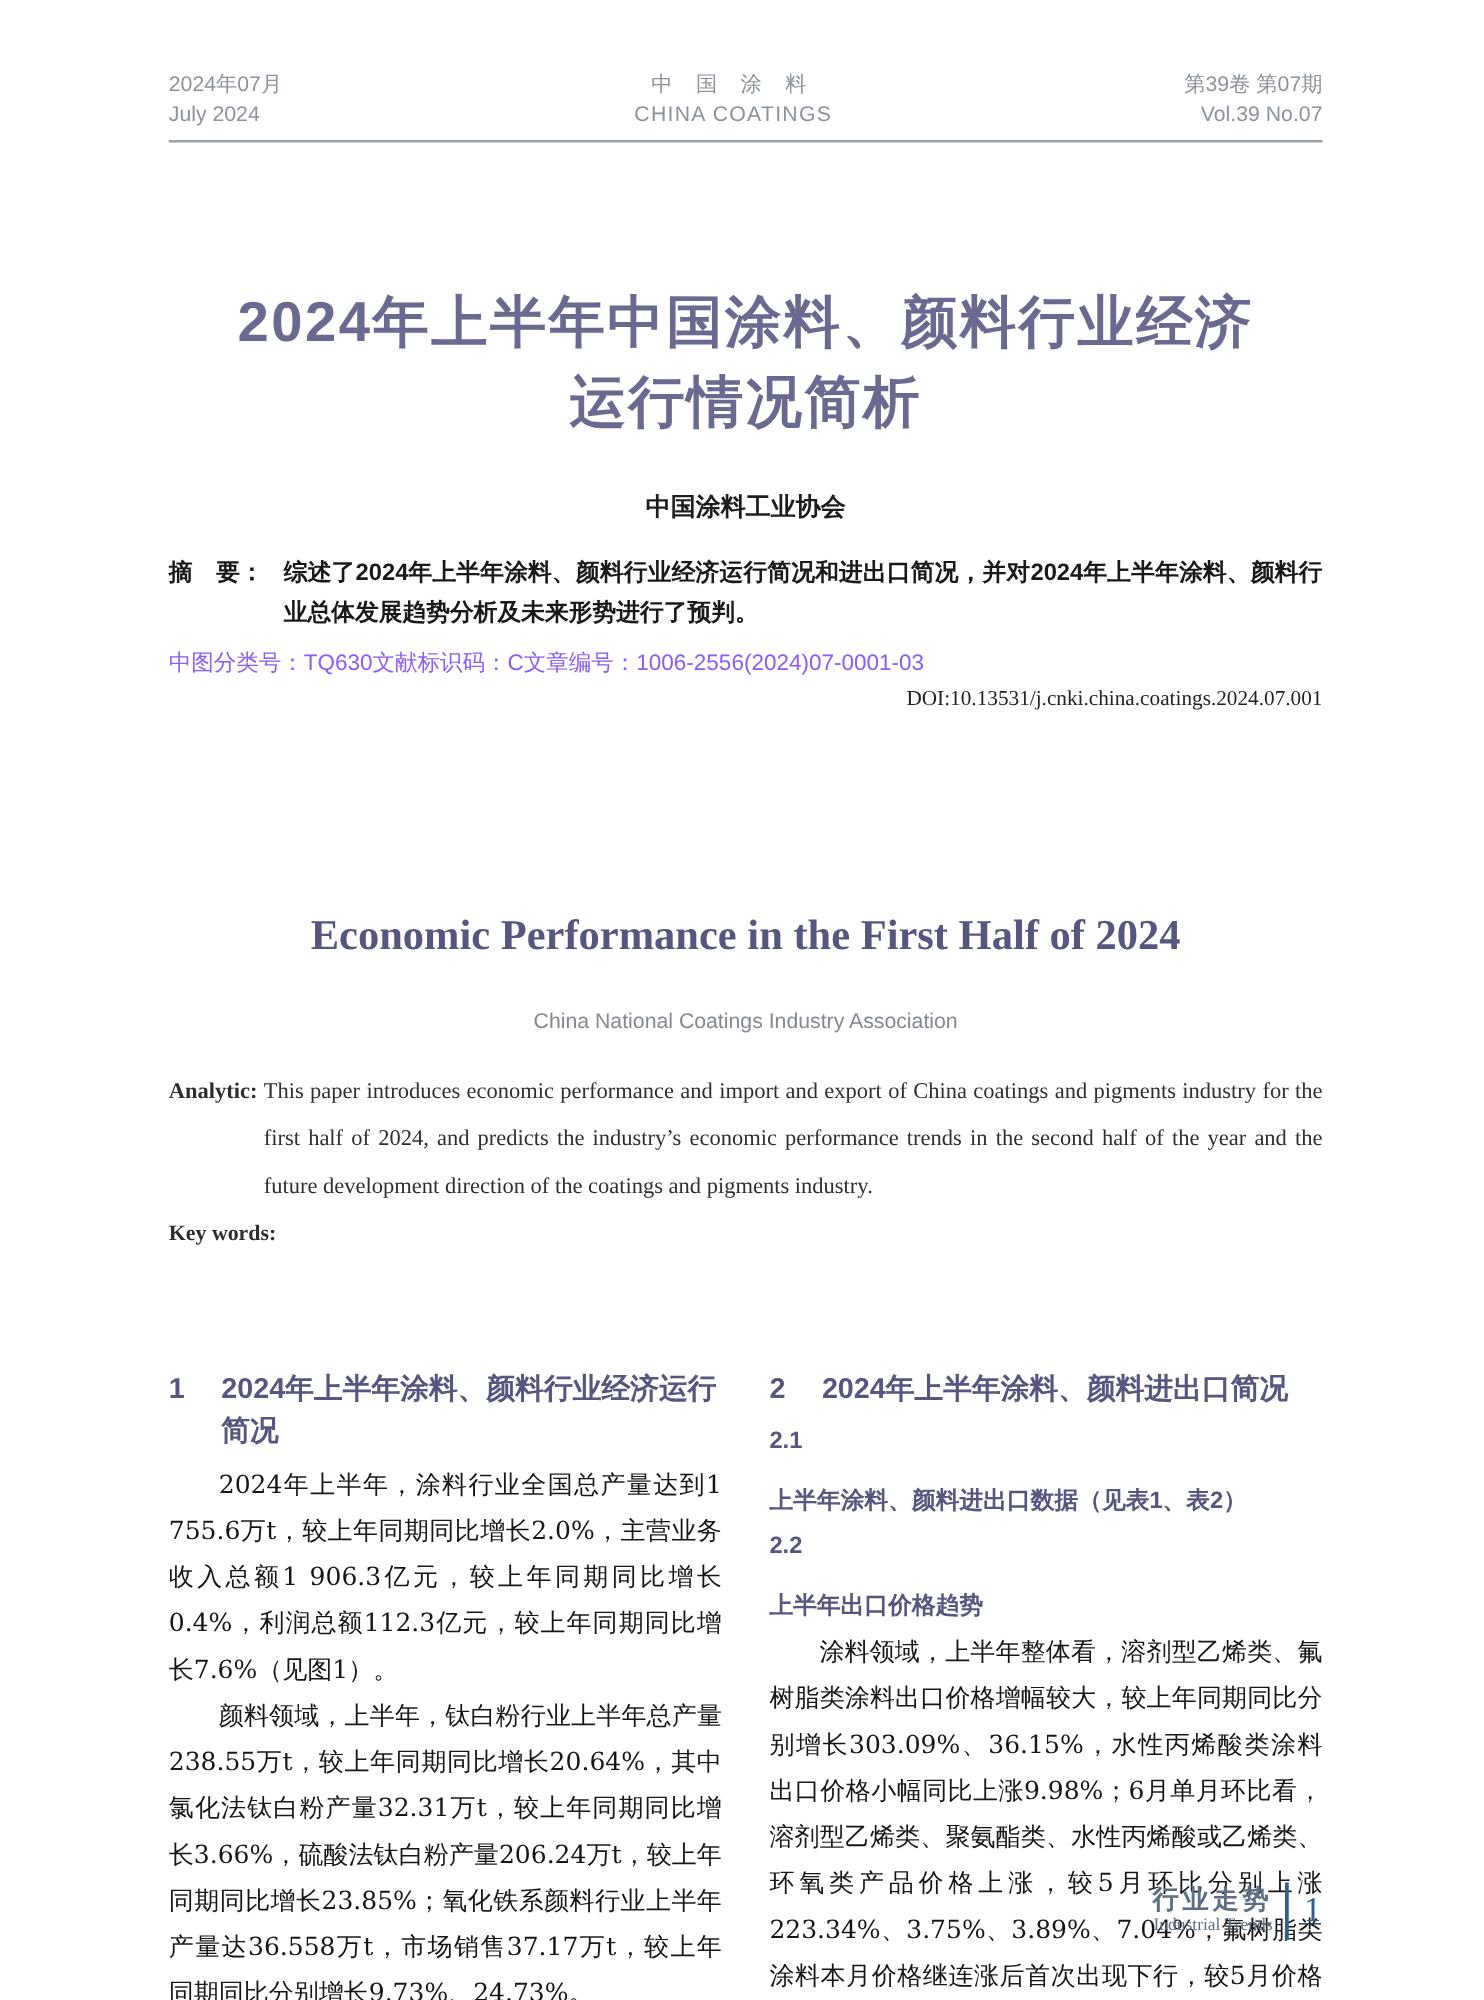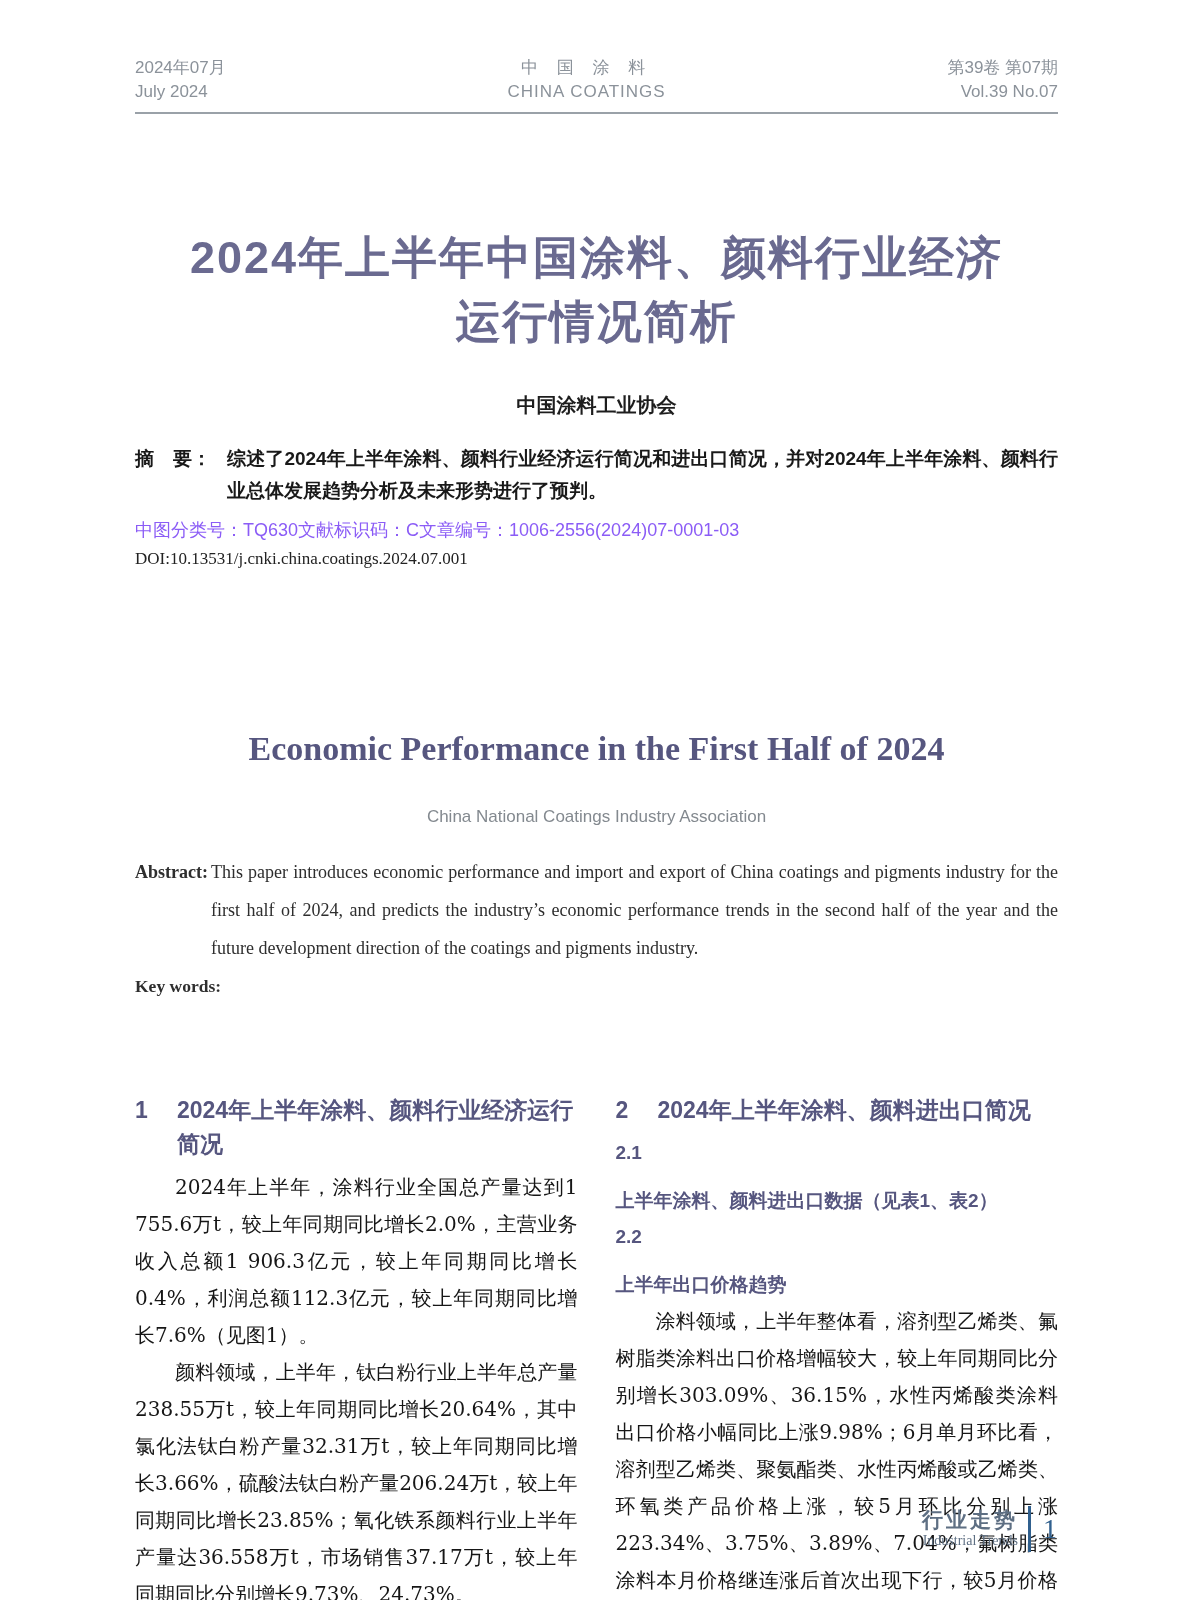--- a/index.html
+++ b/index.html
@@ -70,21 +70,21 @@
   
   .meta-row {
     margin-top: 8px;
     display: flex; 
     font-size: 18px; line-height: 30px;
     color: #8b5cf6;
   }
   .doi-line {
     margin-top: 4px;
     font-family: "Liberation Serif", serif;
-    font-size: 17px; color: #222222;
+    font-size: 17px; color: #222222; text-align: right;
   }
 
   
   .title-en {
     margin-top: 90px;
     text-align: center;
     font-family: "Liberation Serif", serif;
     font-size: 34px; font-weight: 700;
     line-height: 60px;
     color: var(--heading-indigo, #5c5c85);
@@ -222,21 +222,21 @@
   <div class="doi-line">DOI:10.13531/j.cnki.china.coatings.2024.07.001</div>
 
   <h2 class="title-en">
     <br>
     <span>Economic Performance in the First Half of 2024</span>
   </h2>
 
   <div class="author-en">China National Coatings Industry Association</div>
 
   <div class="abstract-en">
-    <span class="lbl">Abstract:</span>
+    <span class="lbl">Analytic:</span>
     <span class="txt">This paper introduces economic performance and import and export of China coatings and pigments industry for the first half of 2024, and predicts the industry’s economic performance trends in the second half of the year and the future development direction of the coatings and pigments industry.</span>
   </div>
 
   <div class="keywords-en">
     <span class="lbl">Key words:</span>
   </div>
 
   <div class="columns">
 
     <div class="col">

